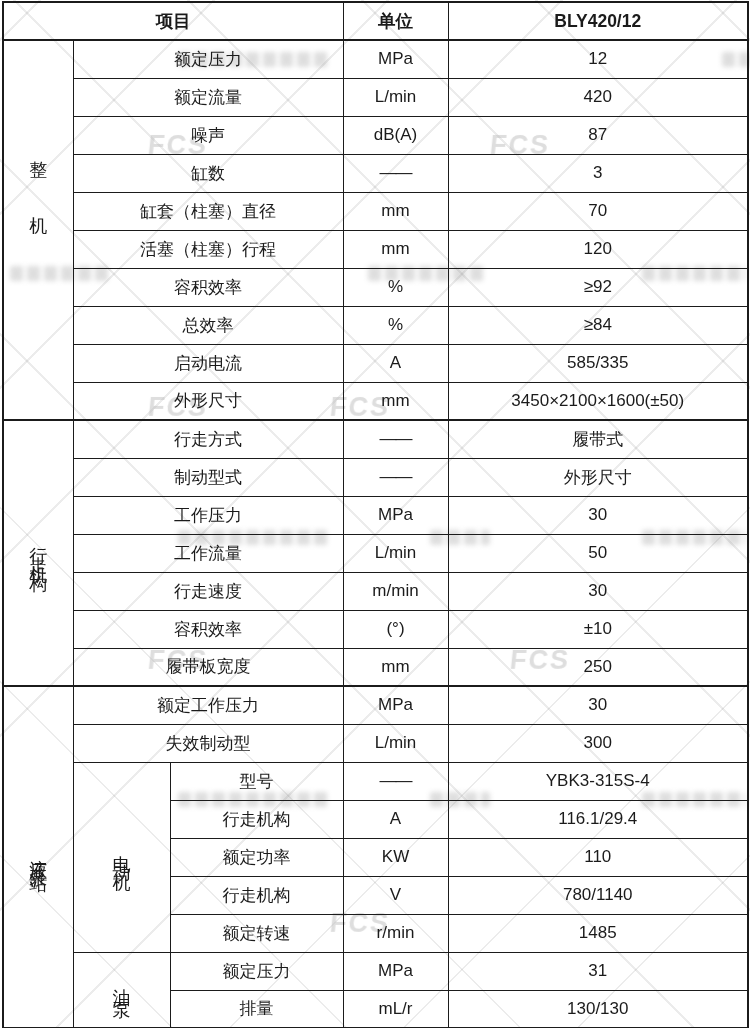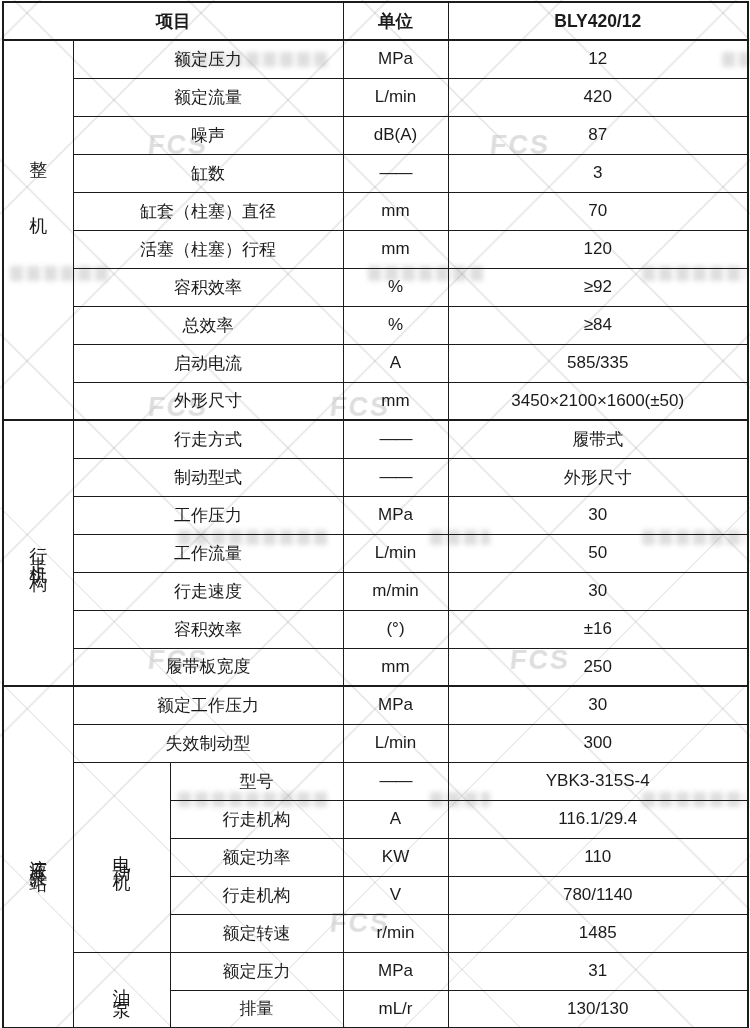--- a/index.html
+++ b/index.html
@@ -178,21 +178,21 @@
     <td>50</td>
   </tr>
   <tr>
     <td colspan="2">行走速度</td>
     <td>m/min</td>
     <td>30</td>
   </tr>
   <tr>
     <td colspan="2">容积效率</td>
     <td>(°)</td>
-    <td>±16</td>
+    <td>±10</td>
   </tr>
   <tr>
     <td colspan="2">履带板宽度</td>
     <td>mm</td>
     <td>250</td>
   </tr>
 
   <tr class="sec-start">
     <td rowspan="9"><span class="vlabel vl-yeya">液压泵站</span></td>
     <td colspan="2">额定工作压力</td>

